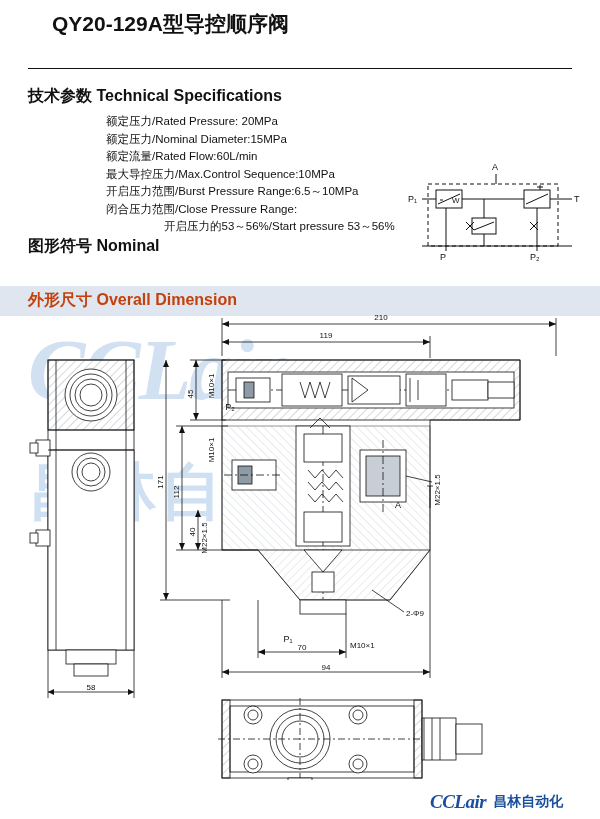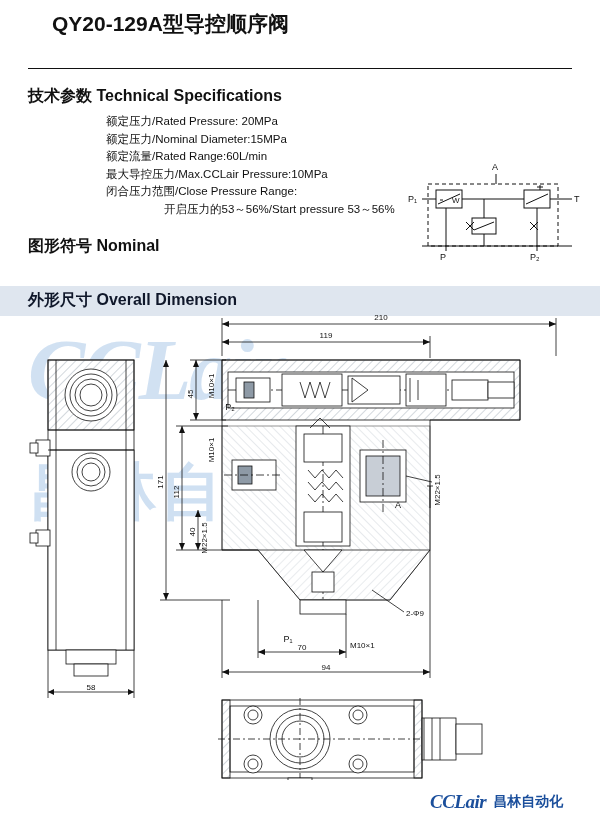--- a/index.html
+++ b/index.html
@@ -41,21 +41,21 @@
   
   .symbol-wrap{position:absolute;left:406px;top:160px;width:180px;height:110px;}
 
   
   .dim-band{
     position:absolute;left:0;top:286px;width:600px;height:30px;
     background:#dfe6ef;
   }
   .dim-head{
     position:absolute;left:28px;top:290px;font-size:16px;font-weight:bold;
-    white-space:nowrap;color:#0f172a;
+    white-space:nowrap;color:#c2410c;
   }
 
   
   .wm{
     position:absolute;left:0;top:300px;width:600px;height:300px;
     pointer-events:none;
   }
   .wm-text{
     position:absolute;left:28px;top:20px;
     font-size:86px;font-weight:bold;font-style:italic;
@@ -92,22 +92,23 @@
 
 <div class="page">
 
   <div class="title">QY20-129A型导控顺序阀</div>
   <div class="title-rule"></div>
 
   <div class="sec-head" style="left:28px;top:86px;">技术参数 Technical Specifications</div>
   <div class="spec-list">
     <div>额定压力/Rated Pressure: 20MPa</div>
     <div>额定压力/Nominal Diameter:15MPa</div>
-    <div>额定流量/Rated Range:60L/min</div>
-    <div>最大导控压力/Max.CCLair Pressure:10MPa</div>
+    <div>额定流量/Rated Flow:60L/min</div>
+    <div>最大导控压力/Max.Control Sequence:10MPa</div>
+    <div>开启压力范围/Burst Pressure Range:6.5～10MPa</div>
     <div>闭合压力范围/Close Pressure Range:</div>
     <div class="spec-indent">开启压力的53～56%/Start pressure 53～56%</div>
   </div>
 
   <div class="sec-head" style="left:28px;top:236px;">图形符号 Nominal</div>
 
   <div class="symbol-wrap">
     <svg width="180" height="110" viewBox="0 0 180 110">
       <g stroke="#111" fill="none" stroke-width="1">
 

